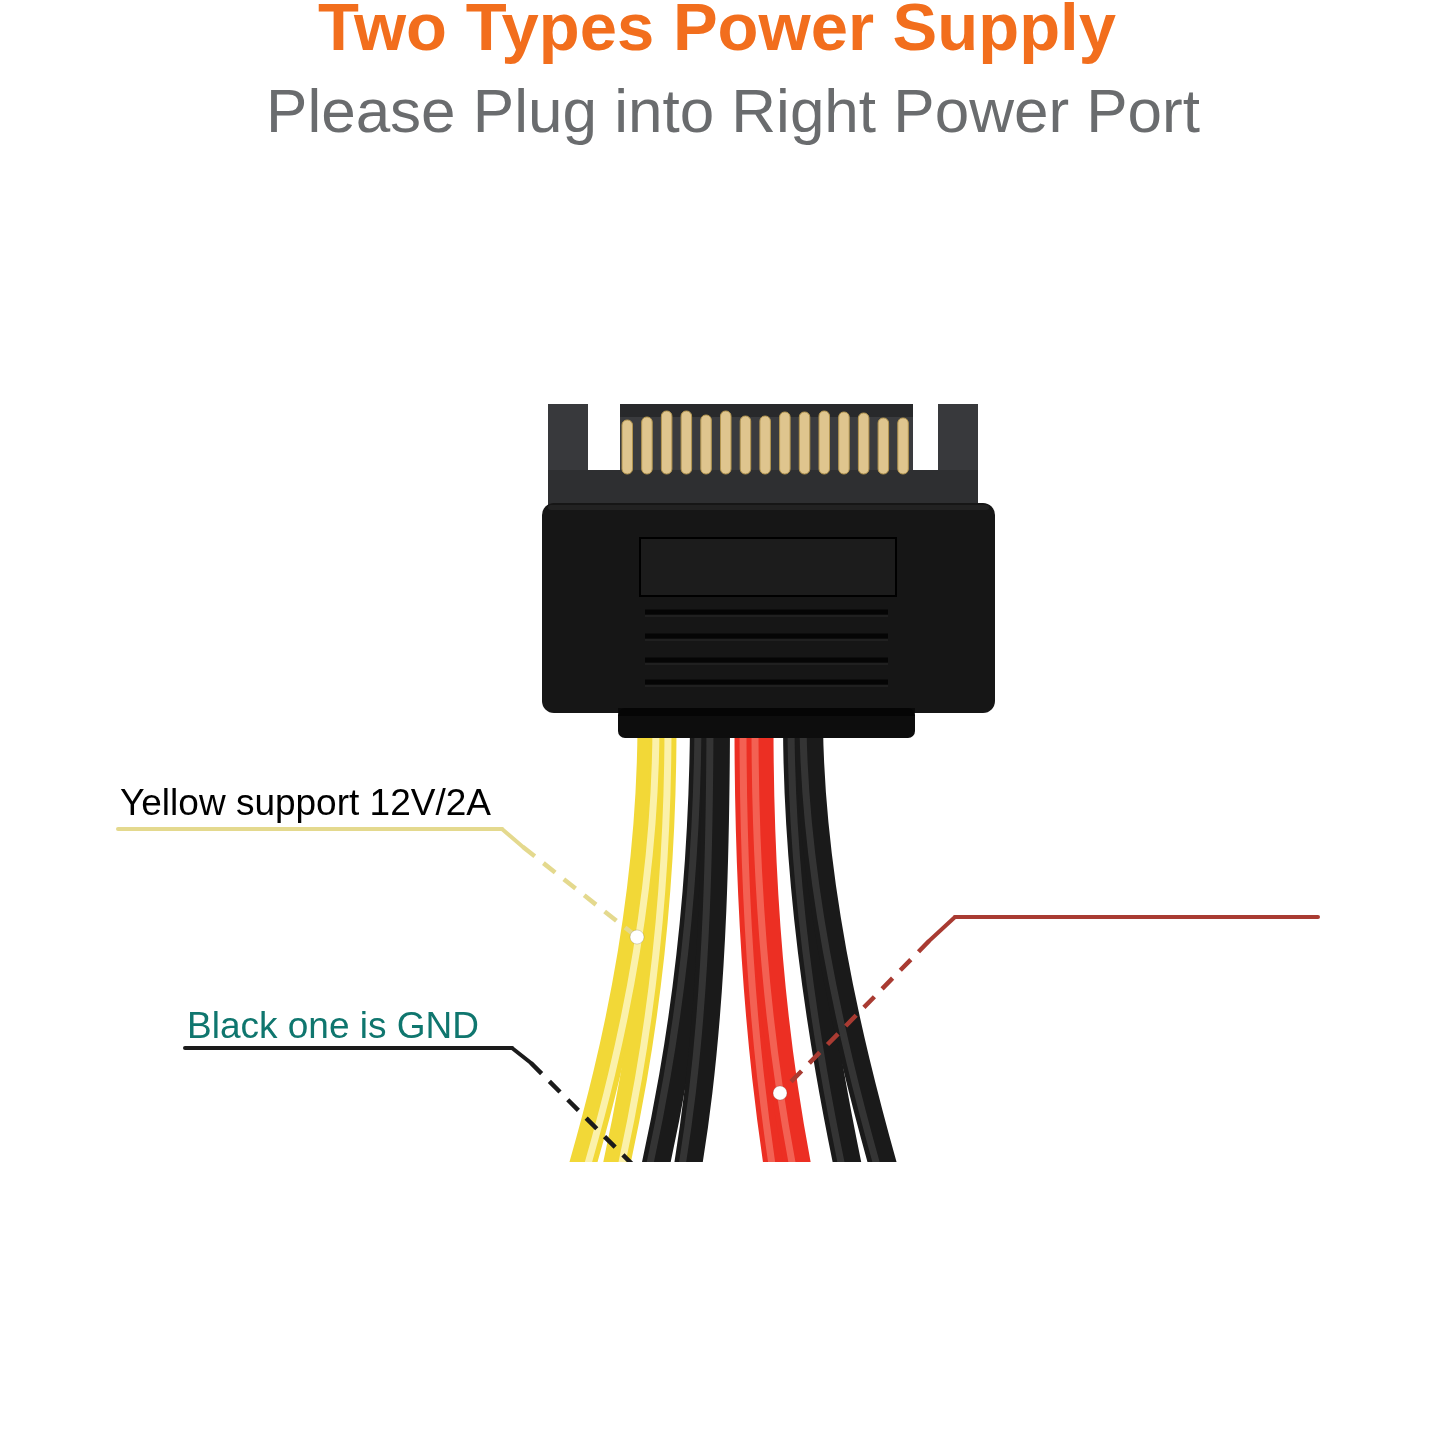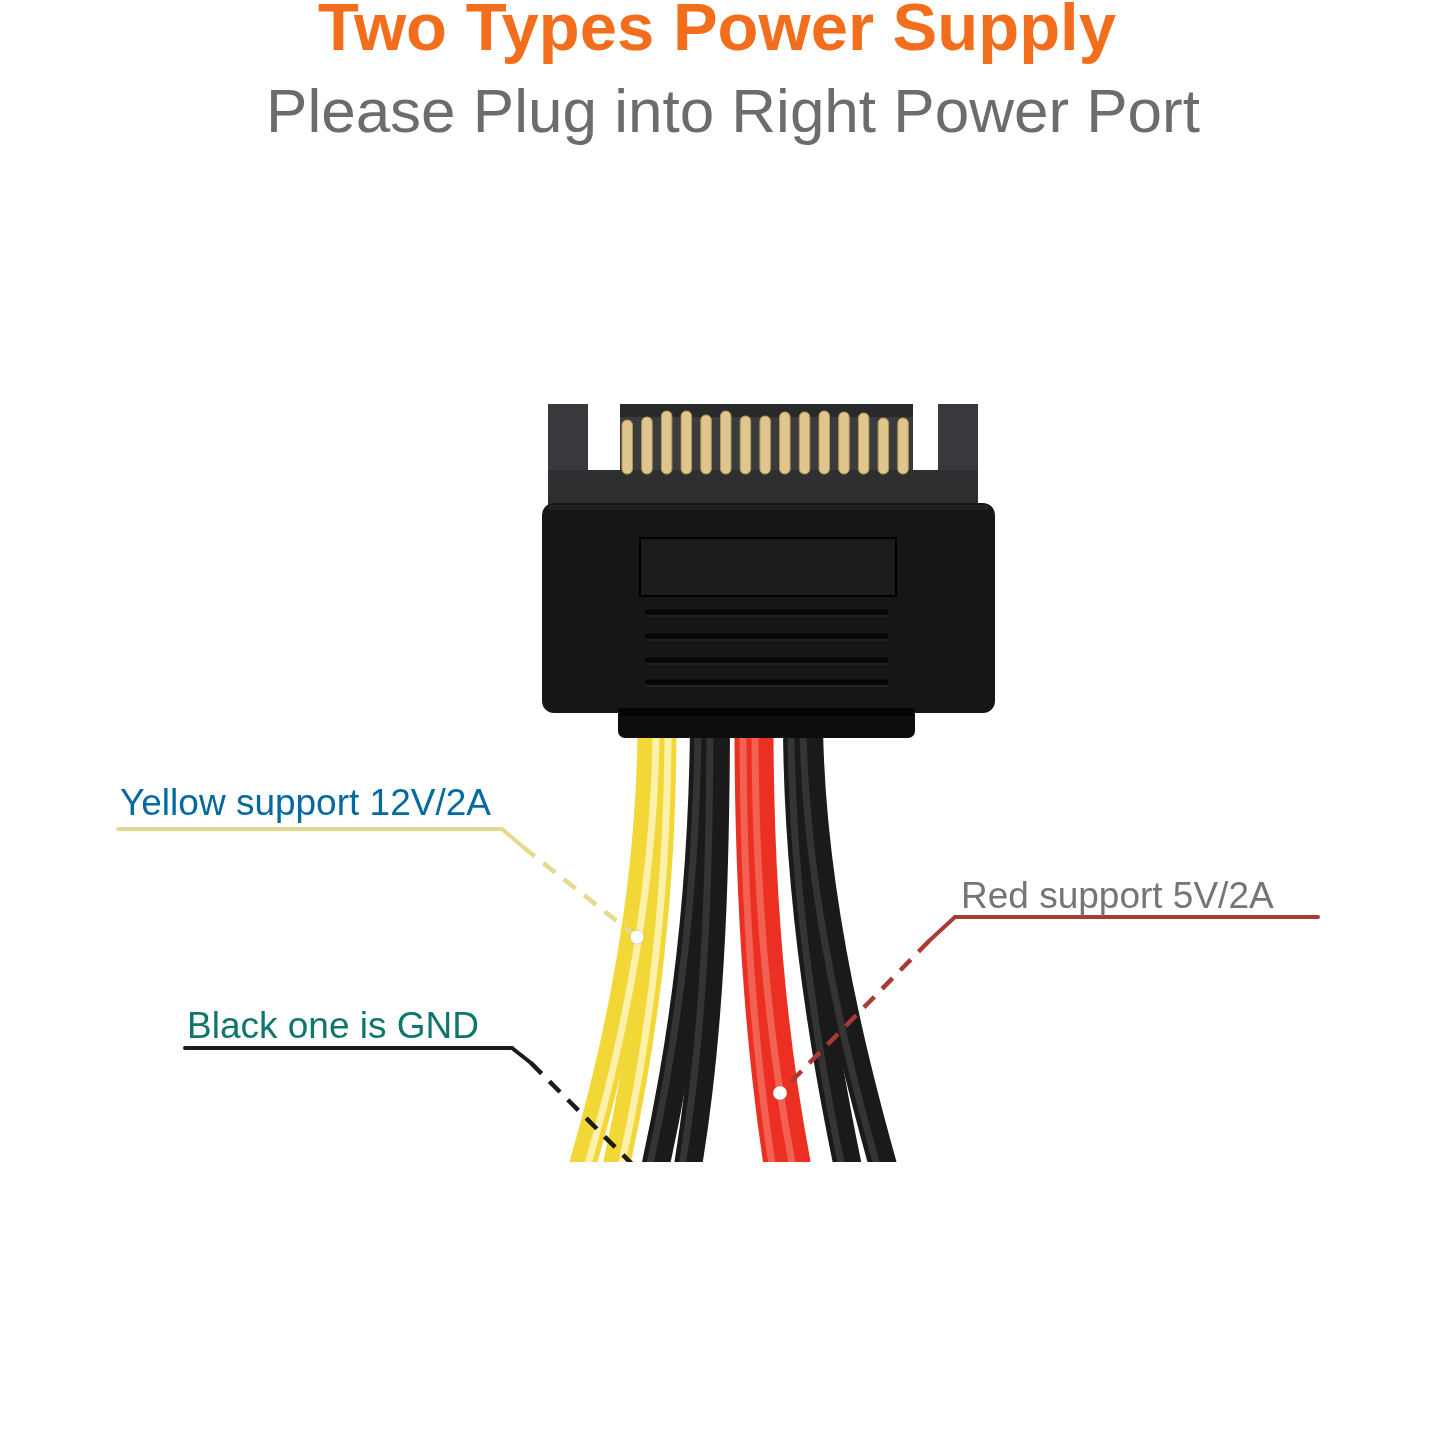--- a/index.html
+++ b/index.html
@@ -89,19 +89,18 @@
       <line x1="185" y1="1048" x2="512" y2="1048" stroke="#1B1B1B" stroke-width="4" stroke-linecap="round"></line>
       <line x1="512" y1="1048" x2="531" y2="1063" stroke="#1B1B1B" stroke-width="4" stroke-linecap="round"></line>
       <line x1="531" y1="1063" x2="664" y2="1196" stroke="#1B1B1B" stroke-width="4.5" stroke-dasharray="15 11" stroke-linecap="butt"></line>
       <circle cx="664" cy="1196" r="7" fill="#ffffff" stroke="rgba(0,0,0,0.15)" stroke-width="1"></circle>
       <line x1="955" y1="917" x2="1318" y2="917" stroke="#A93B32" stroke-width="4" stroke-linecap="round"></line>
       <line x1="955" y1="917" x2="929" y2="941" stroke="#A93B32" stroke-width="4" stroke-linecap="round"></line>
       <line x1="929" y1="941" x2="780" y2="1093" stroke="#A93B32" stroke-width="4.5" stroke-dasharray="15 11" stroke-linecap="butt"></line>
       <circle cx="780" cy="1093" r="7" fill="#ffffff" stroke="rgba(0,0,0,0.15)" stroke-width="1"></circle>
     </svg>
 
-  <div class="callout-label" id="label-yellow" style="color: #0369a1;">Yellow support 12V/2A</div>
+  <div class="callout-label" id="label-yellow" style="color: #000000;">Yellow support 12V/2A</div>
 
   <div class="callout-label" id="label-black" style="color: #0f766e;">Black one is GND</div>
 
-  <div class="callout-label" id="label-red" style="color: rgb(117, 117, 117);">Red support 5V/2A</div>
 
 </div>
 
 </body></html>

